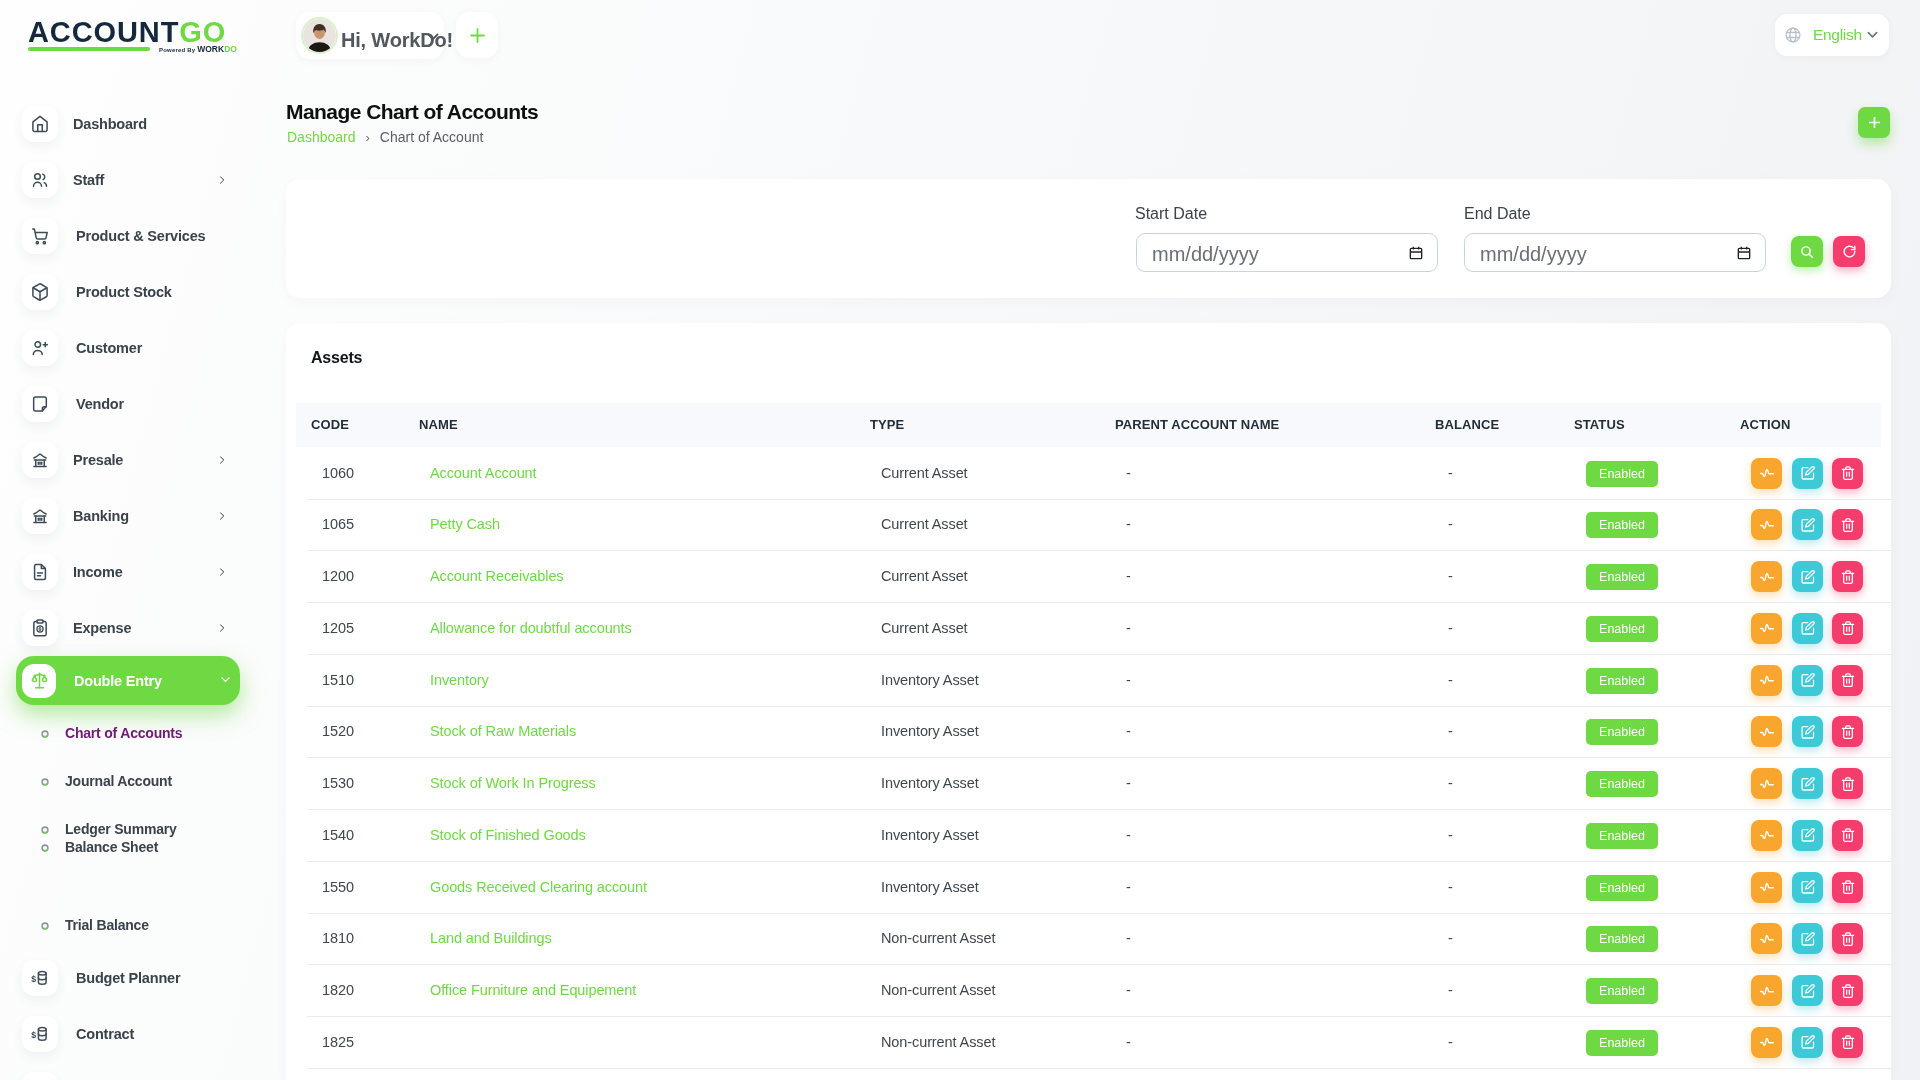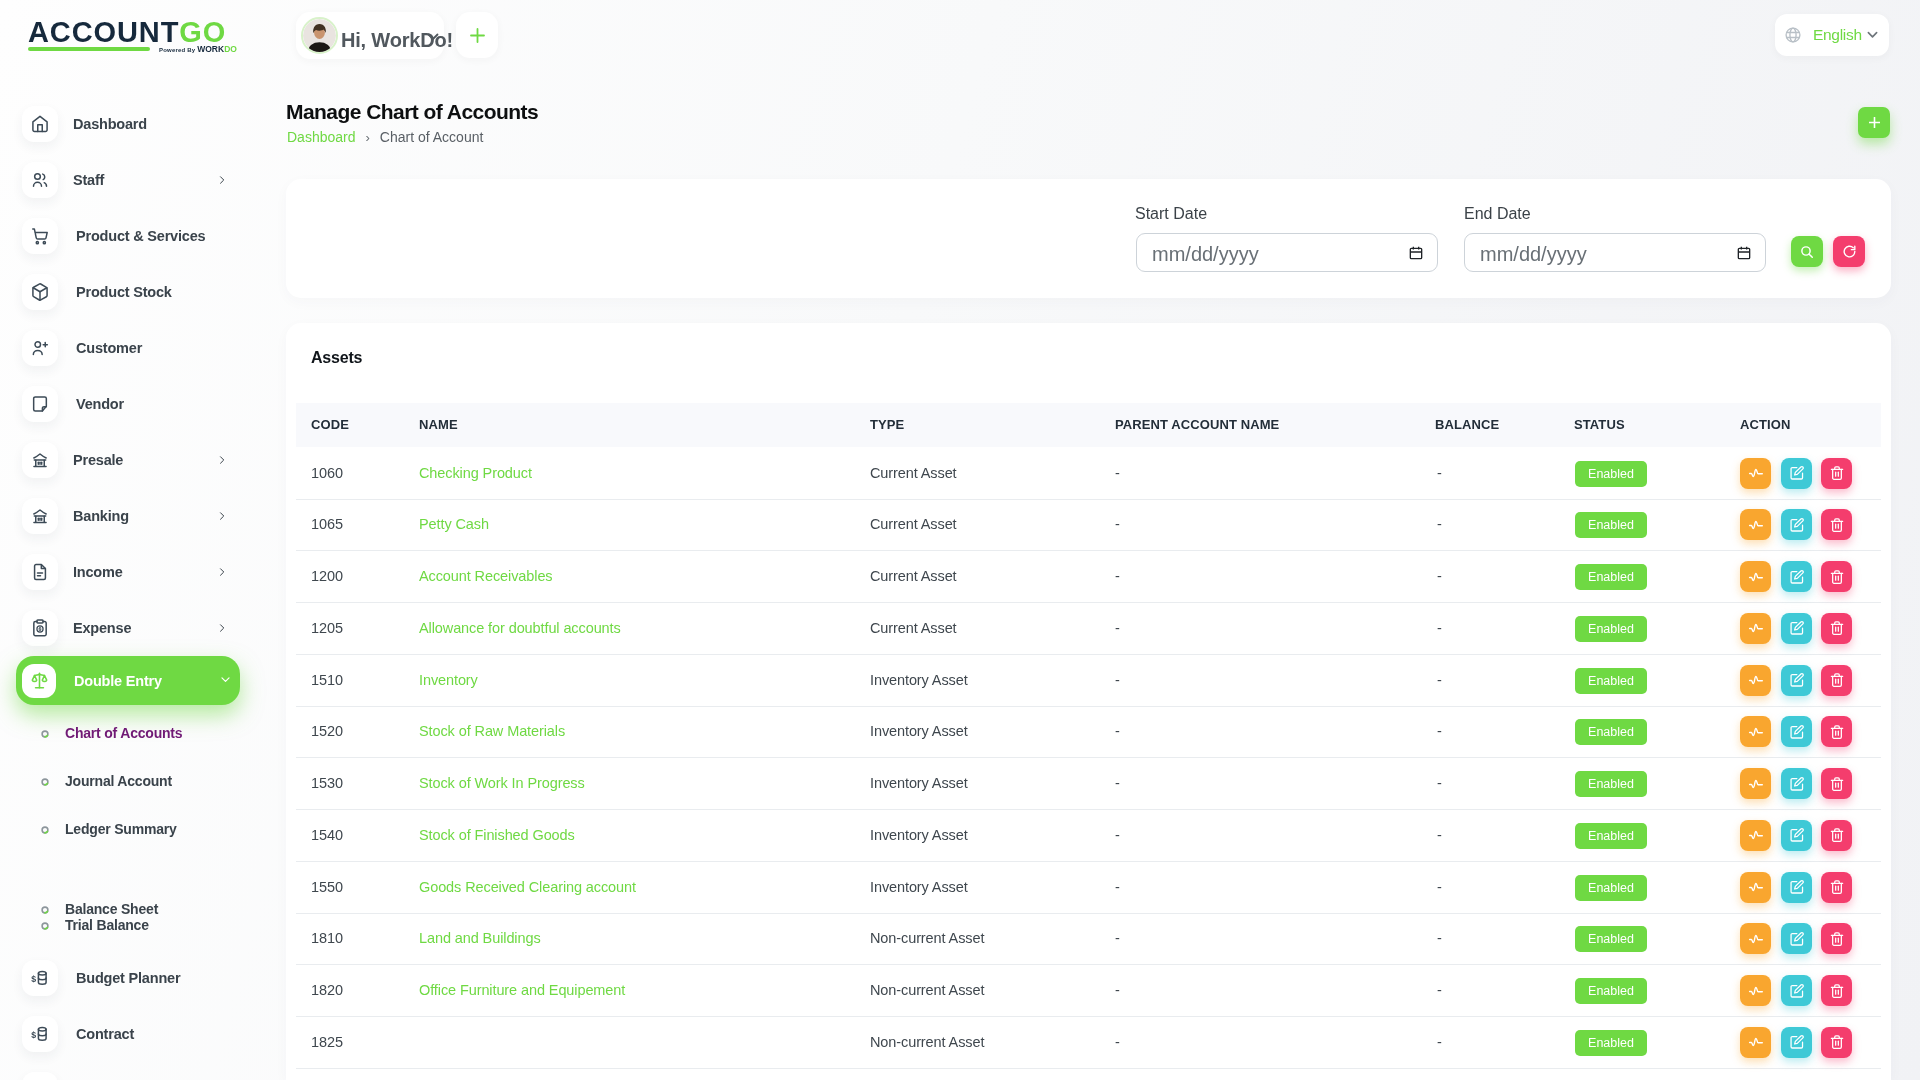--- a/index.html
+++ b/index.html
@@ -51,21 +51,21 @@
 
 .flabel { position:absolute; top:205px; font-size:16px; color:#3b4248; }
 .finput { position:absolute; top:233px; width:302px; height:39px; border:1px solid #cdd3d9; border-radius:9px; }
 .finput .ph { position:absolute; left:15px; top:9px; font-size:20px; color:#697076; }
 .finput .cal { position:absolute; right:13px; top:11px; }
 .fbtn { position:absolute; top:236px; width:32px; height:31px; border-radius:8px; display:flex; align-items:center; justify-content:center; }
 
 .assets-h { position:absolute; left:311px; top:349px; font-size:16px; font-weight:bold; color:#10151a; letter-spacing:-0.2px; }
 .thead { position:absolute; left:296px; top:403px; width:1585px; height:44px; background:#f8f9fc; }
 .th { position:absolute; top:13.5px; font-size:13px; font-weight:bold; color:#232e39; letter-spacing:0.1px; }
-.trow { position:absolute; left:296px; width:1585px; height:52px; border-bottom:1px solid #e9ecef; }
+.trow { position:absolute; left:307px; width:1585px; height:52px; border-bottom:1px solid #e9ecef; }
 .td { position:absolute; top:17px; font-size:14.5px; color:#3f474e; letter-spacing:-0.1px; }
 .td.nm { color:#6fd943; }
 .badge { position:absolute; left:1279px; top:13px; width:72px; height:26px; background:#6fd943; border-radius:5px; color:#fff; font-size:12.5px; text-align:center; line-height:26px; }
 .abtn { position:absolute; top:10px; width:31px; height:31px; border-radius:8px; display:flex; align-items:center; justify-content:center; }
 .abtn.org { left:1444px; background:#f9a62f; box-shadow:0 4px 8px rgba(249,166,47,0.35); }
 .abtn.tel { left:1485px; background:#3ec9d6; box-shadow:0 4px 8px rgba(62,201,214,0.35); }
 .abtn.pnk { left:1525px; background:#f43d6d; box-shadow:0 4px 8px rgba(244,61,109,0.35); }
 </style>
 </head>
 <body>
@@ -249,21 +249,21 @@
     </div>
     <div class="sub-item" style="top:805.75px;">
       <div class="sub-dot">
         <svg width="8" height="8" viewBox="0 0 10 10" fill="none">
           <circle cx="5" cy="5" r="3.6" stroke="#8d969c" stroke-width="2"></circle>
           <path d="M8.1 6.8A3.6 3.6 0 0 1 5 8.6" stroke="#6fd943" stroke-width="2" stroke-linecap="round"></path>
         </svg>
       </div>
       <div class="sub-lbl">Ledger Summary</div>
     </div>
-    <div class="sub-item" style="top:886px;text-align:center;">
+    <div class="sub-item" style="top:824px;text-align:center;">
       <div class="sub-dot">
         <svg width="8" height="8" viewBox="0 0 10 10" fill="none">
           <circle cx="5" cy="5" r="3.6" stroke="#8d969c" stroke-width="2"></circle>
           <path d="M8.1 6.8A3.6 3.6 0 0 1 5 8.6" stroke="#6fd943" stroke-width="2" stroke-linecap="round"></path>
         </svg>
       </div>
       <div class="sub-lbl">Balance Sheet</div>
     </div>
     <div class="sub-item" style="top:901.75px;">
       <div class="sub-dot">
@@ -378,21 +378,21 @@
   <div class="th" style="left:123px;">NAME</div>
   <div class="th" style="left:574px;">TYPE</div>
   <div class="th" style="left:819px;">PARENT ACCOUNT NAME</div>
   <div class="th" style="left:1139px;">BALANCE</div>
   <div class="th" style="left:1278px;">STATUS</div>
   <div class="th" style="left:1444px;">ACTION</div>
 </div>
 <div id="rows">
     <div class="trow" style="top:447.7px;">
    <div class="td" style="left:15px;">1060</div>
-   <div class="td nm" style="left:123px;">Checking Product</div>
+   <div class="td nm" style="left:123px;">Account Account</div>
    <div class="td" style="left:574px;">Current Asset</div>
    <div class="td" style="left:819px;">-</div>
    <div class="td" style="left:1141px;">-</div>
    <div class="badge">Enabled</div>
    <div class="abtn org">
         <svg width="18" height="18" viewBox="0 0 24 24" fill="none" stroke="#fff" stroke-width="1.9" stroke-linecap="round" stroke-linejoin="round">
           <path d="M3.5 12.6h2.4c1 0 1.2 4 2.6 4 1.8 0 1.6-9.3 3.4-9.3 1.6 0 1.4 5.8 2.9 5.8h5.6"></path>
         </svg>
       </div>
    <div class="abtn tel">

